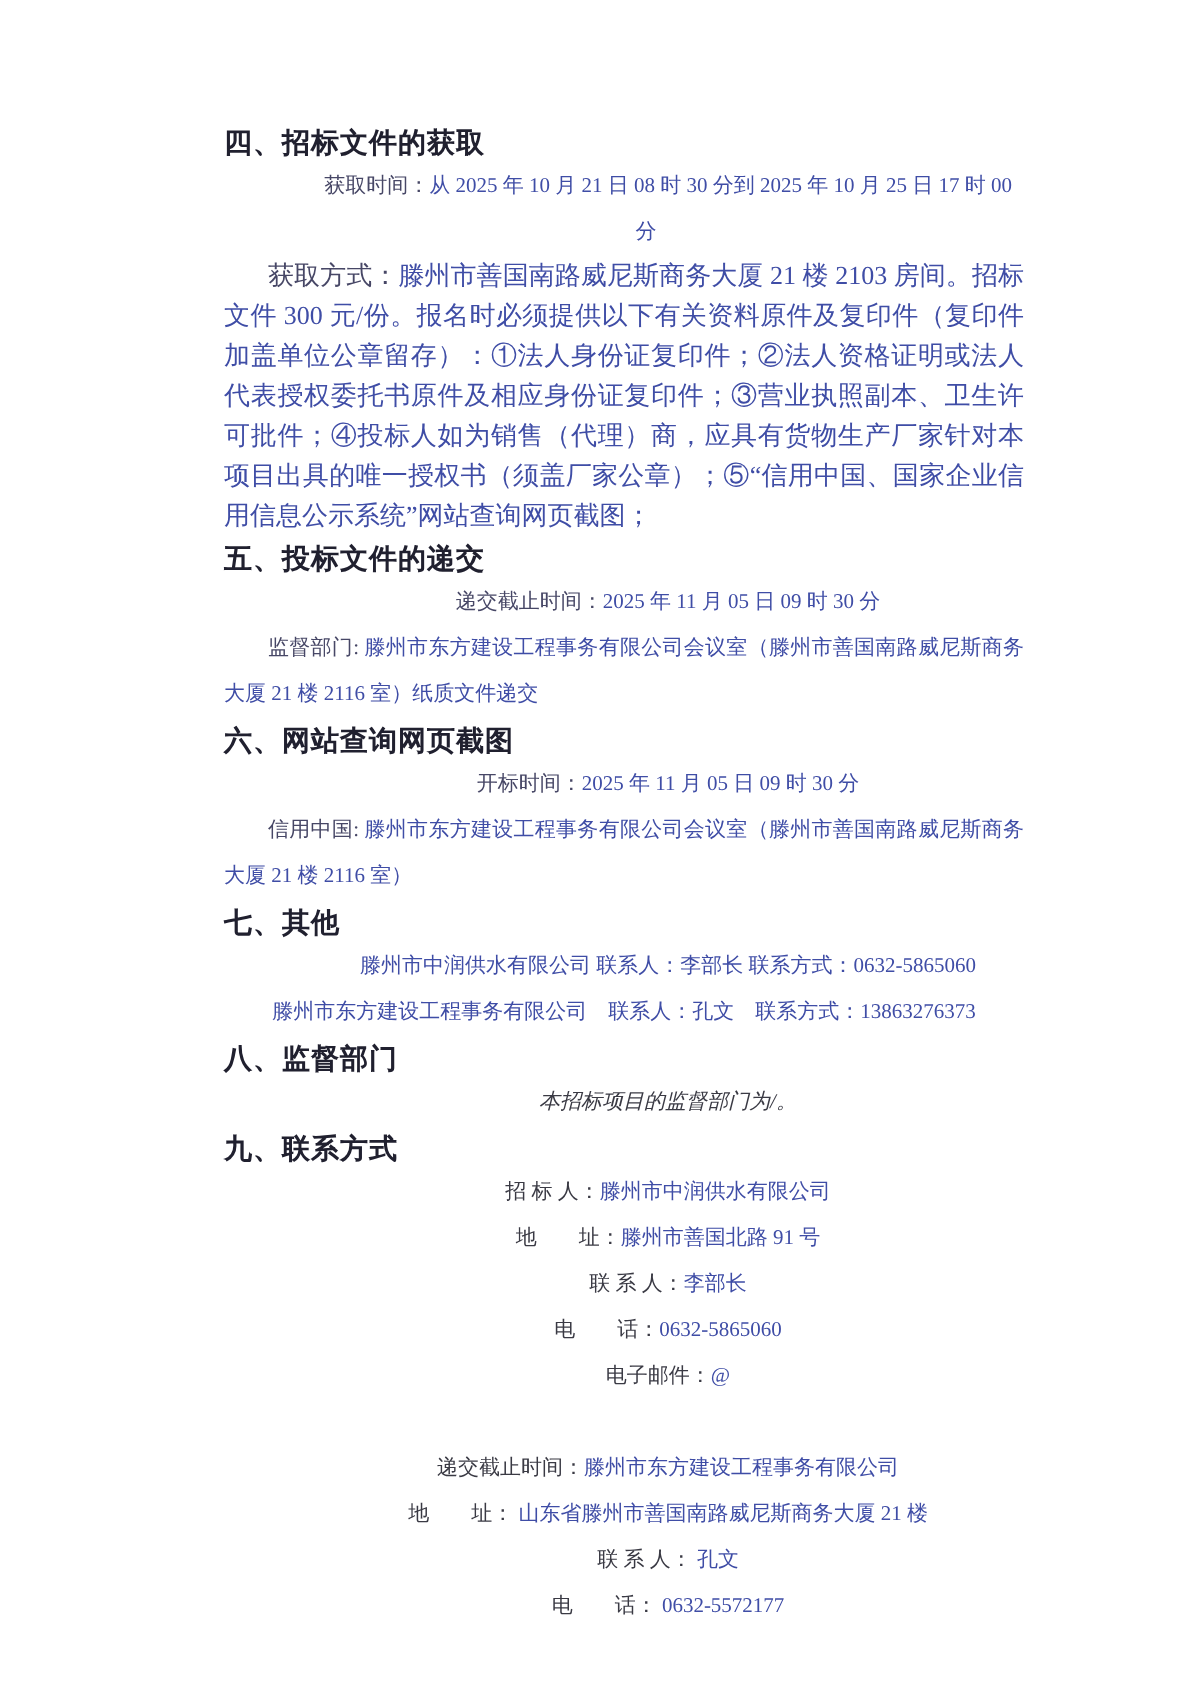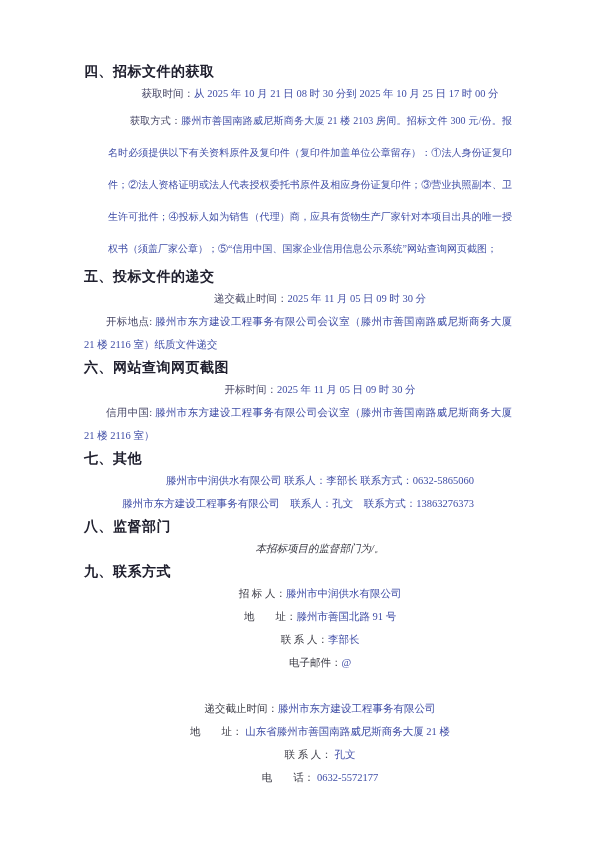--- a/index.html
+++ b/index.html
@@ -10,44 +10,43 @@
   body {
     width: 600px;
     height: 853px;
     overflow: hidden;
     font-family: "Liberation Serif", "DejaVu Serif", serif;
   }
   .page {
     box-sizing: border-box;
     width: 600px;
     height: 853px;
-    padding: 60px 88px 0 84px;
+    padding: 60px 88px 0 112px;
     background: #ffffff;
   }
   .sec-heading {
     font-family: "Liberation Sans", "DejaVu Sans", sans-serif;
     font-weight: bold;
     font-size: 14px;
     line-height: 22px;
     color: #20202f;
     letter-spacing: 0.5px;
   }
   .ln {
     font-size: 10.5px;
     line-height: 23px;
     color: #3f4da6;
     text-align: center;
   }
   .para1 {
-    font-size: 10px;
-    line-height: 32px;
+    font-size: 13px;
+    line-height: 20px;
     color: #3f4da6;
     text-align: justify;
     text-indent: 22px;
-    margin-left: 24px;
   }
   .para2 {
     font-size: 10.5px;
     line-height: 23px;
     color: #3f4da6;
     text-align: justify;
     text-indent: 22px;
   }
   .indent { text-indent: 22px; padding-left: 22px; }
   .lbl { color: #474766; }
@@ -59,38 +58,39 @@
 <body>
 
 <div class="page">
 
   <div class="sec-heading">四、招标文件的获取</div>
   <div class="ln indent"><span class="lbl">获取时间：</span><span>从 2025 年 10 月 21 日  08 时 30 分到 2025 年 10 月 25 日  17 时 00 分</span></div>
   <div class="para1"><span class="lbl">获取方式：</span><span>滕州市善国南路威尼斯商务大厦 21 楼 2103 房间。招标文件 300 元/份。报名时必须提供以下有关资料原件及复印件（复印件加盖单位公章留存）：①法人身份证复印件；②法人资格证明或法人代表授权委托书原件及相应身份证复印件；③营业执照副本、卫生许可批件；④投标人如为销售（代理）商，应具有货物生产厂家针对本项目出具的唯一授权书（须盖厂家公章）；⑤“信用中国、国家企业信用信息公示系统”网站查询网页截图；</span></div>
 
   <div class="sec-heading">五、投标文件的递交</div>
   <div class="ln indent"><span class="lbl">递交截止时间：</span><span>2025 年 11 月 05 日  09 时 30 分</span></div>
-  <div class="para2"><span class="lbl">开标地点:</span> <span>滕州市东方建设工程事务有限公司会议室（滕州市善国南路威尼斯商务大厦 21 楼 2116 室）纸质文件递交</span></div>
+  <div class="para2"><span class="lbl">监督部门:</span> <span>滕州市东方建设工程事务有限公司会议室（滕州市善国南路威尼斯商务大厦 21 楼 2116 室）纸质文件递交</span></div>
 
   <div class="sec-heading">六、网站查询网页截图</div>
   <div class="ln indent"><span class="lbl">开标时间：</span><span>2025 年 11 月 05 日  09 时 30 分</span></div>
   <div class="para2"><span class="lbl">信用中国:</span> <span>滕州市东方建设工程事务有限公司会议室（滕州市善国南路威尼斯商务大厦 21 楼 2116 室）</span></div>
 
   <div class="sec-heading">七、其他</div>
   <div class="ln indent">滕州市中润供水有限公司  联系人：李部长  联系方式：0632-5865060</div>
   <div class="ln">滕州市东方建设工程事务有限公司　联系人：孔文　联系方式：13863276373</div>
 
   <div class="sec-heading">八、监督部门</div>
   <div class="ln indent dark">本招标项目的监督部门为/。</div>
 
   <div class="sec-heading">九、联系方式</div>
 
   <div class="ln indent"><span class="lbl-dark">招 标 人：</span><span>滕州市中润供水有限公司</span></div>
   <div class="ln indent"><span class="lbl-dark">地　　址：</span><span>滕州市善国北路 91 号</span></div>
   <div class="ln indent"><span class="lbl-dark">联 系 人：</span><span>李部长</span></div>
+  <div class="ln indent"><span class="lbl-dark">电　　话：</span><span>0632-5865060</span></div>
   <div class="ln indent"><span class="lbl-dark">电子邮件：</span><span>@</span></div>
 
   <div class="spacer"></div>
 
   <div class="ln indent"><span class="lbl-dark">递交截止时间：</span><span>滕州市东方建设工程事务有限公司</span></div>
   <div class="ln indent"><span class="lbl-dark">地　　址：</span><span> 山东省滕州市善国南路威尼斯商务大厦 21 楼</span></div>
   <div class="ln indent"><span class="lbl-dark">联 系 人：</span><span> 孔文</span></div>
   <div class="ln indent"><span class="lbl-dark">电　　话：</span><span> 0632-5572177</span></div>
 
 </div>

